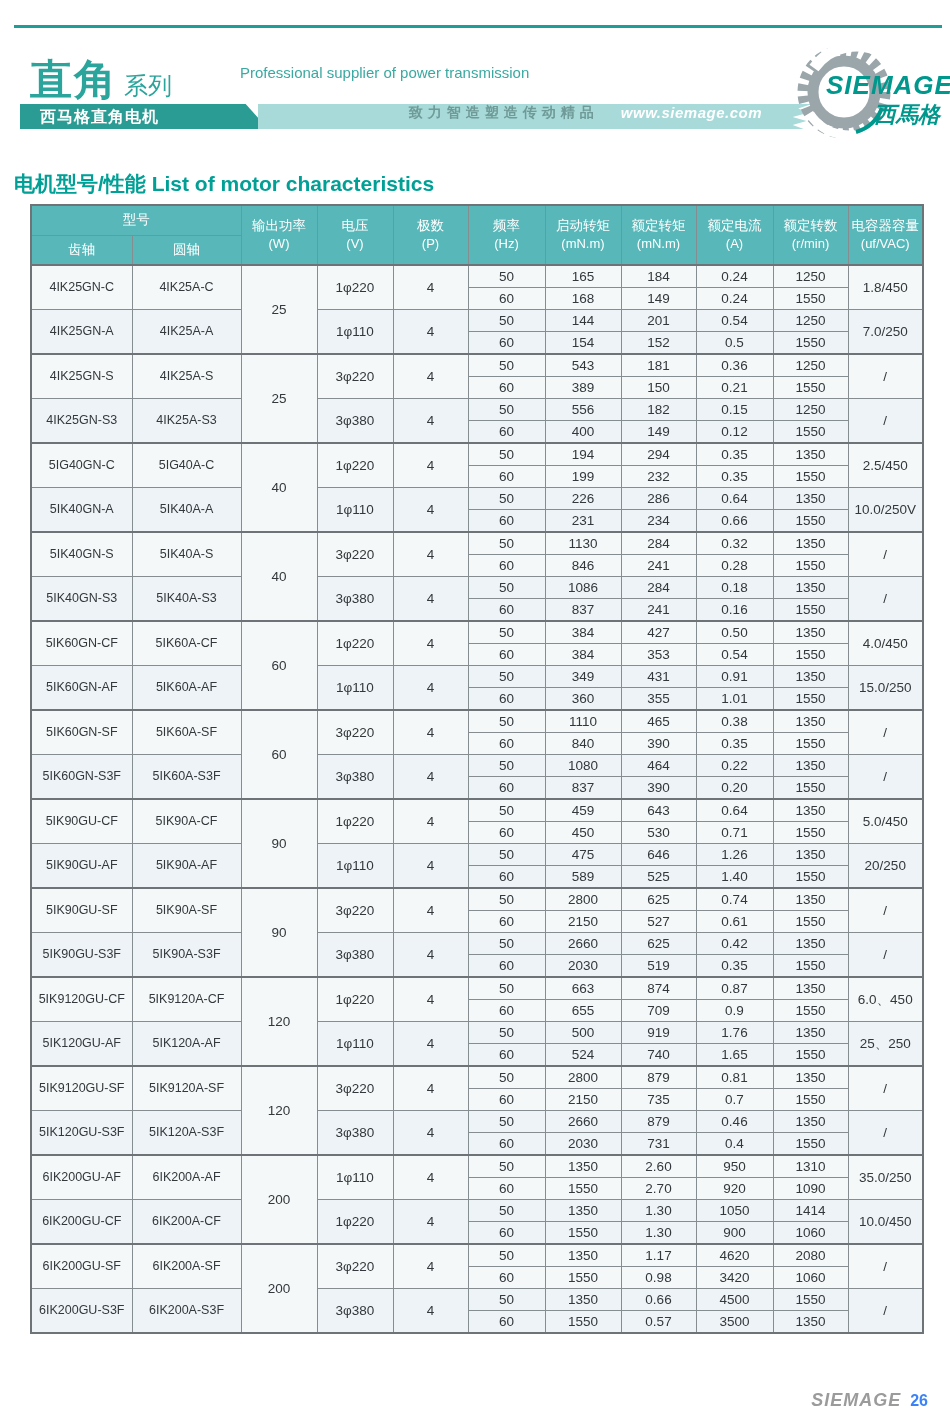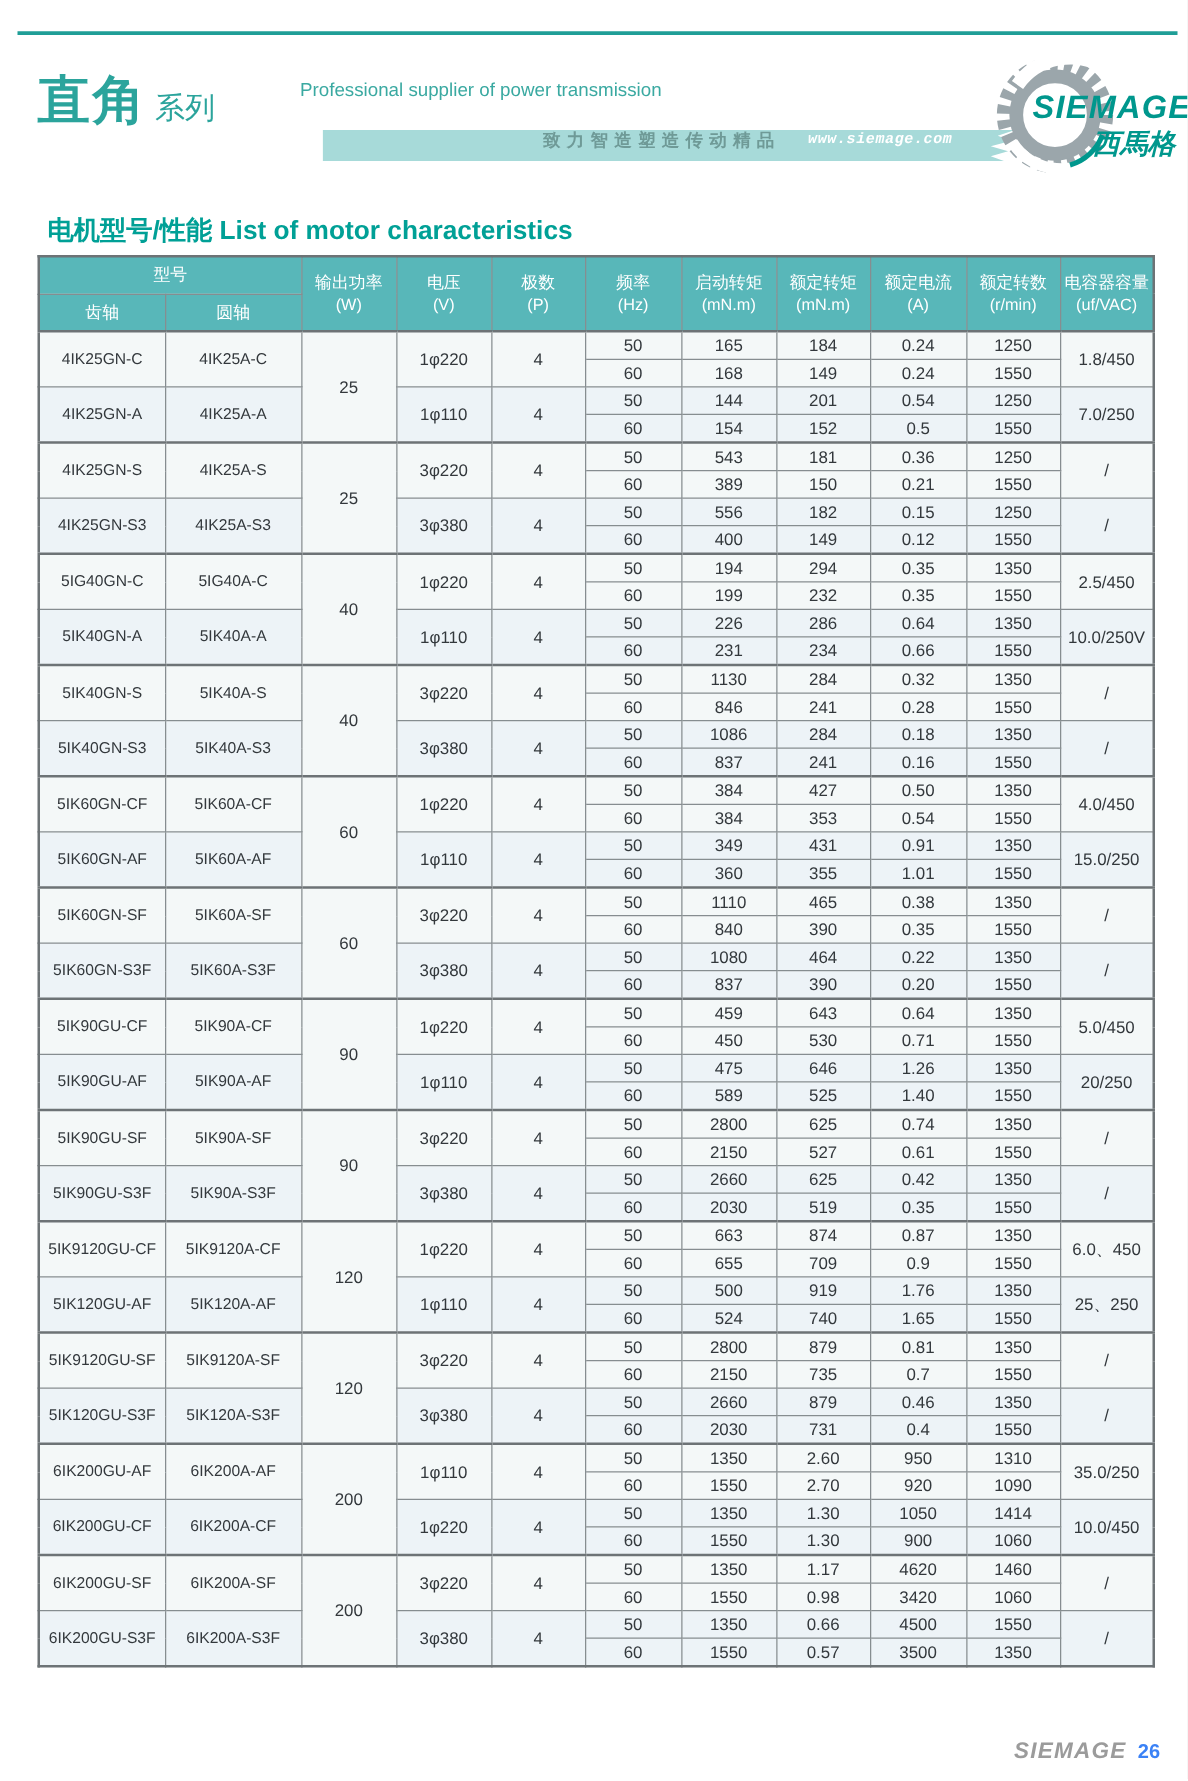--- a/index.html
+++ b/index.html
@@ -19,31 +19,31 @@
   .tagline .en { font-size:15px; margin-top:4px; color:#3aa9a1;text-align:right; }
 
   .banner { position:absolute; left:20px; top:104px; height:25px; width:792px; }
   .banner-dark { position:absolute; left:0; top:0; height:100%; width:248px;
     background:#2a9c94; clip-path:polygon(0 0,91% 0,100% 100%,0 100%);
     color:#ffffff; font-weight:bold; font-size:16px; line-height:25px; padding-left:20px; letter-spacing:1px; }
   .banner-light { position:absolute; left:238px; top:0; height:100%; width:554px; background:#a7dad9;
     clip-path:polygon(0 0,100% 0,97.5% 18%,99.5% 34%,96.5% 52%,99% 68%,96.5% 84%,98.5% 100%,0 100%);
     display:flex; align-items:flex-start; justify-content:flex-end; padding-right:50px; }
   .banner-slogan { color:#6f9a97; font-size:14px; font-weight:bold; letter-spacing:5px; }
-  .banner-url { color:#ffffff; font-size:12px; font-weight:bold; font-style:italic; margin-left:22px; letter-spacing:0.5px;font-family:Liberation Mono, monospace; }
+  .banner-url { color:#ffffff; font-size:15px; font-weight:bold; font-style:italic; margin-left:22px; letter-spacing:0.5px; }
 
   .logo { position:absolute; left:788px; top:38px; width:160px; height:110px; }
   .logo svg { position:absolute; left:8px; top:0; }
   .logo-name { position:absolute; left:38px; top:32px; font-size:26px; font-weight:bold; font-style:italic;
     color:#00978d; letter-spacing:1px; }
   .logo-cn { position:absolute; left:86px; top:62px; font-family:"Liberation Serif", serif; font-style:italic;
     font-size:22px; font-weight:bold; color:#00978d; }
 
   
-  .page-title { position:absolute; left:38px; top:170px; font-size:21px; font-weight:bold; color:#00a096; }
+  .page-title { position:absolute; left:14px; top:170px; font-size:21px; font-weight:bold; color:#00a096; }
 
   
   .tbl-wrap { position:absolute; left:30px; top:204px; width:892px; }
   table { border-collapse:collapse; table-layout:fixed; width:892px; }
   th, td { border:1px solid #868d90; text-align:center; vertical-align:middle; }
   thead th { background:#58b7b9; color:#ffffff; font-weight:normal; font-size:13.5px; line-height:1.3; height:30px; }
   thead .l2 { font-size:13px; }
   tbody td { background:#f4f8f8; color:#33383c; font-size:13.5px; height:21px; line-height:21px; padding:0 2px; }
   tbody tr.m-odd td { background:#edf3f7; }
   tbody td.model { font-size:12.5px;margin-top:16px; }
@@ -65,20 +65,21 @@
 
   <div class="series">
     <span class="big">直角</span><span class="small">系列</span>
   </div>
 
   <div class="tagline">
     <div class="en">Professional supplier of power transmission</div>
   </div>
 
   <div class="banner">
+    <div class="banner-dark">西马格直角电机</div>
     <div class="banner-light">
       <span class="banner-slogan">致力智造塑造传动精品</span>
       <span class="banner-url">www.siemage.com</span>
     </div>
   </div>
 
   <div class="logo">
     <svg width="100" height="108" viewBox="0 0 100 108">
       <circle cx="48" cy="54" r="40" fill="none" stroke="#9ba6ab" stroke-width="13" stroke-dasharray="6.5 5"></circle>
       <circle cx="48" cy="54" r="31" fill="none" stroke="#9ba6ab" stroke-width="11"></circle>
@@ -558,21 +559,21 @@
           <tr class="m-even group-start">
             <td class="model" rowspan="2">6IK200GU-SF</td>
             <td class="model" rowspan="2">6IK200A-SF</td>
             <td class="power" rowspan="4">200</td>
             <td rowspan="2">3φ220</td>
             <td rowspan="2">4</td>
             <td>50</td>
             <td>1350</td>
             <td>1.17</td>
             <td>4620</td>
-            <td>1460</td>
+            <td>2080</td>
             <td class="cap" rowspan="2">/</td>
           </tr>
           <tr class="m-even">
             <td>60</td>
             <td>1550</td>
             <td>0.98</td>
             <td>3420</td>
             <td>1060</td>
           </tr>
           <tr class="m-odd motor-start">

